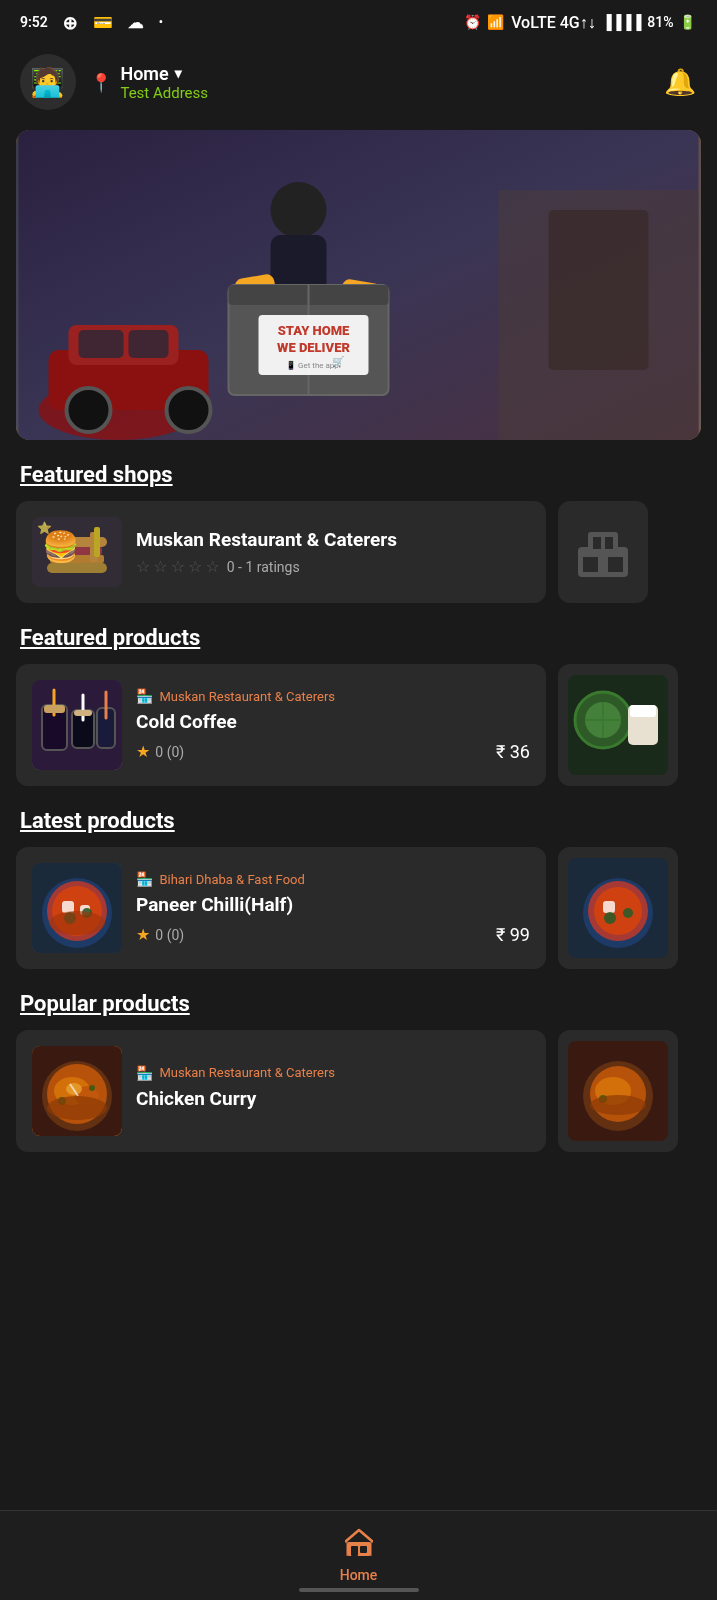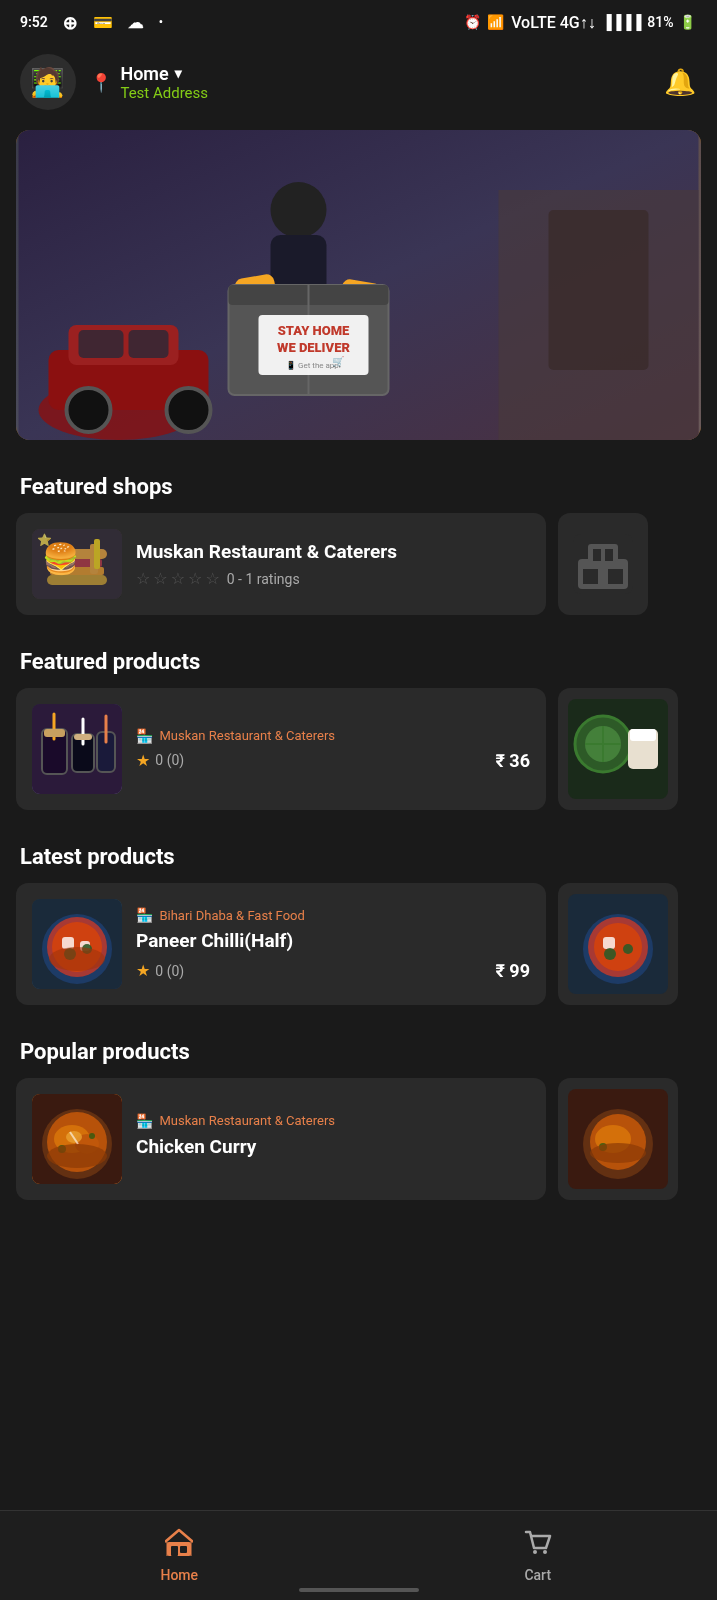--- a/index.html
+++ b/index.html
@@ -110,21 +110,22 @@
       background: linear-gradient(135deg, #3a3a4a 0%, #4a4a5a 30%, #5a4a4a 60%, #6a5a5a 100%);
       position: absolute;
       top: 0; left: 0;
     }
 
     
     .section-title {
       font-size: 22px;
       font-weight: 700;
       color: #ffffff;
-      margin: 34px 20px 14px;
+      margin: 22px 20px 14px;
+      text-decoration: underline;
     }
 
     
     .cards-row {
       display: flex;
       gap: 12px;
       padding: 0 16px;
       overflow-x: auto;
       scrollbar-width: none;
     }
@@ -240,21 +241,21 @@
     .product-rating {
       display: flex;
       align-items: center;
       gap: 5px;
       font-size: 14px;
       color: #aaa;
     }
     .star-filled { color: #f5a623; font-size: 16px; }
     .product-price {
       font-size: 18px;
-      font-weight: 700;
+      font-weight: 400;
       color: #fff;
     }
 
     
     .product-card-placeholder {
       background: #2a2a2a;
       border-radius: 12px;
       min-width: 120px;
       flex-shrink: 0;
       display: flex;
@@ -518,20 +519,21 @@
 
         <rect x="12" y="25" width="21" height="8" rx="3" fill="#c8a060"></rect>
         <rect x="42" y="30" width="18" height="6" rx="3" fill="#d0b080"></rect>
       </svg>
     </div>
     <div class="product-info">
       <div class="product-shop">
         <span class="product-shop-icon">🏪</span>
         <span>Muskan Restaurant &amp; Caterers</span>
       </div>
+      <div class="product-name">Cold Coffee</div>
       <div class="product-bottom">
         <div class="product-rating">
           <span class="star-filled">★</span>
           <span>0 (0)</span>
         </div>
         <div class="product-price">₹ 36</div>
       </div>
     </div>
   </div>
 
@@ -656,25 +658,15 @@
         <rect x="6" y="18" width="7" height="10" rx="1" fill="#1e1e1e"></rect>
         <rect x="15" y="18" width="7" height="7" rx="1" fill="#1e1e1e"></rect>
         <path d="M0 14 L14 2 L28 14" stroke="#e8804a" stroke-width="2.5" fill="none" stroke-linejoin="round"></path>
 
         <line x1="2" y1="14" x2="2" y2="28" stroke="#e8804a" stroke-width="1"></line>
         <line x1="26" y1="14" x2="26" y2="28" stroke="#e8804a" stroke-width="1"></line>
       </svg>
     </span>
     <span class="nav-label">Home</span>
   </div>
-  <div class="nav-item">
-    <span class="nav-icon">
-      <svg width="28" height="28" viewBox="0 0 28 28" fill="none" xmlns="http://www.w3.org/2000/svg">
-        <path d="M2 4 L6 4 L10 20 L22 20 L26 8 L8 8" stroke="#aaa" stroke-width="2.5" fill="none" stroke-linejoin="round" stroke-linecap="round"></path>
-        <circle cx="11" cy="24" r="2" fill="#aaa"></circle>
-        <circle cx="21" cy="24" r="2" fill="#aaa"></circle>
-      </svg>
-    </span>
-    <span class="nav-label">Cart</span>
-  </div>
 </nav>
 
 <div class="home-indicator"></div>
 
 </body></html>

